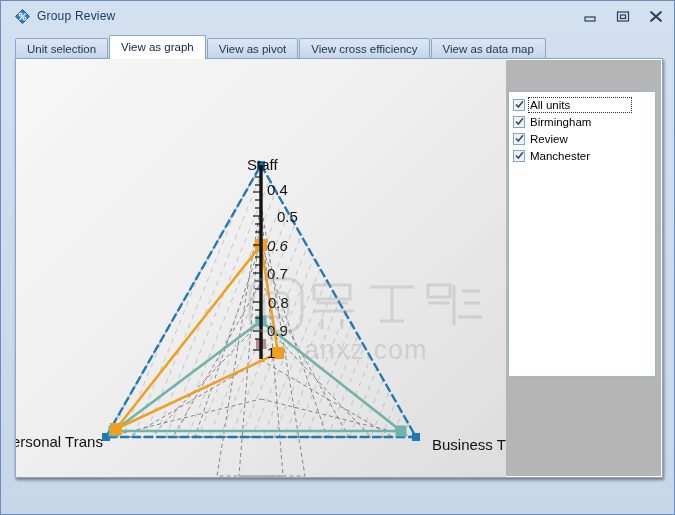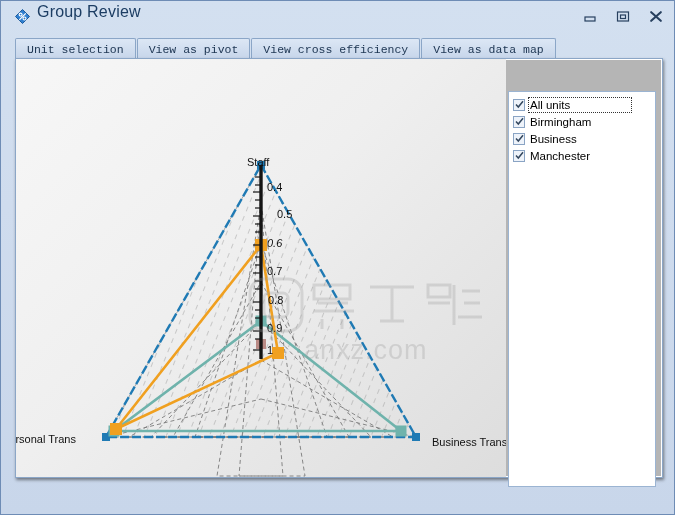--- a/index.html
+++ b/index.html
@@ -5,64 +5,64 @@
   html,body{margin:0;padding:0;background:#fff;}
   body{width:675px;height:515px;font-family:"Liberation Sans",sans-serif;overflow:hidden;}
 
   .window{position:absolute;left:0;top:0;width:675px;height:515px;
     background:linear-gradient(180deg,#d3e0f0 0%,#cfdcee 40%,#c8d6ea 100%);
     border:1px solid #6e8cb5;box-sizing:border-box;}
 
   
   .titlebar{position:absolute;left:0;top:0;right:0;height:30px;}
   .title-icon{position:absolute;left:14px;top:8px;width:15px;height:15px;}
-  .title-text{position:absolute;left:36px;top:2px;font-size:16px;color:#1c3d63;
+  .title-text{position:absolute;left:36px;top:8px;font-size:12px;color:#1c3d63;
     letter-spacing:.2px;}
   .winbtns{position:absolute;right:8px;top:8px;display:flex;gap:12px;align-items:center;}
   .winbtn{width:21px;height:15px;display:flex;align-items:center;justify-content:center;
     color:#27405f;font-size:11px;line-height:1;}
   .winbtn svg{display:block;}
 
   
-  .tabstrip{position:absolute;left:14px;top:34px;right:9px;height:24px;font-family:Liberation Mono, monospace;}
+  .tabstrip{position:absolute;left:14px;top:34px;right:9px;height:24px;}
   .tabs{position:absolute;left:0;top:0;display:flex;align-items:flex-end;height:24px;}
   .tab{height:21px;line-height:21px;padding:0 11px;font-size:11.5px;color:#1b3350;
     background:linear-gradient(180deg,#dce7f5 0%,#c6d5ea 100%);
     border:1px solid #8ba6c7;border-bottom:none;border-radius:2px 2px 0 0;
     margin-right:1px;box-sizing:border-box;white-space:nowrap;}
   .tab.active{height:24px;line-height:23px;background:#ffffff;border-color:#8ba6c7;
     color:#13253c;position:relative;z-index:3;}
 
   
   .client{position:absolute;left:14px;top:57px;width:648px;height:420px;
     background:#ffffff;border:1px solid #8ba6c7;box-sizing:border-box;
     box-shadow:1px 2px 3px rgba(0,0,0,.45);}
   .grayfill{position:absolute;left:1px;top:1px;right:1px;bottom:1px;background:#b5b5b5;}
 
   .chartpanel{position:absolute;left:0px;top:0px;width:490px;height:418px;
     background:linear-gradient(135deg,#f7f7f7 0%,#efefef 45%,#dddddd 100%);
     overflow:hidden;}
 
-  .listpanel{position:absolute;left:492px;top:32px;width:148px;height:396px;
+  .listpanel{position:absolute;left:492px;top:32px;width:148px;height:286px;
     background:#ffffff;border:1px solid #9bb4d2;box-sizing:border-box;padding:4px 3px;}
   .listitem{display:flex;align-items:center;height:17px;padding:0 1px;}
   .listitem .cb{width:12px;height:12px;flex:0 0 12px;margin-right:5px;
     background:#eef3fa;border:1px solid #8aa4c4;box-sizing:border-box;
     display:flex;align-items:center;justify-content:center;}
   .listitem .cb svg{display:block;}
   .listitem .lbl{font-size:11.5px;color:#000;white-space:nowrap;}
   .listitem.focused .lbl{outline:1px dotted #333;outline-offset:1px;padding-right:60px;}
 
   
   .wm{position:absolute;left:232px;top:218px;width:240px;height:90px;opacity:.30;
     pointer-events:none;}
   .wm-text{position:absolute;left:16px;top:58px;font-size:27px;color:#9a9a9a;
     font-family:"Liberation Sans",sans-serif;letter-spacing:1px;padding-left:40px;}
 
-  .axis-label{position:absolute;font-size:11px;color:#111;white-space:nowrap;}
+  .axis-label{position:absolute;font-size:15px;color:#111;white-space:nowrap;}
 
   svg{overflow:visible;}
 </style>
 </head>
 <body>
 
 <div class="window">
 
   <div class="titlebar">
     <div class="title-icon">
@@ -92,20 +92,21 @@
           <path d="M3.2,2.2 L12.8,10.8 M12.8,2.2 L3.2,10.8" stroke="#27405f" stroke-width="2.1" stroke-linecap="round"></path>
           <path d="M3.2,2.2 L12.8,10.8 M12.8,2.2 L3.2,10.8" stroke="#27405f" stroke-width="1" stroke-linecap="round"></path>
         </svg>
       </div>
     </div>
   </div>
 
   <div class="tabstrip">
     <div class="tabs">
       <div class="tab">Unit selection</div>
+      <div class="tab active">View as graph</div>
       <div class="tab">View as pivot</div>
       <div class="tab">View cross efficiency</div>
       <div class="tab">View as data map</div>
     </div>
   </div>
 
   <div class="client">
     <div class="grayfill"></div>
 
     <div class="chartpanel">
@@ -234,21 +235,21 @@
         </span>
         <span class="lbl">Birmingham</span>
       </div>
 
       <div class="listitem">
         <span class="cb">
           <svg width="9" height="9" viewBox="0 0 9 9">
               <path d="M1,4.6 L3.3,7 L8,1.3" fill="none" stroke="#33475e" stroke-width="1.5"></path>
             </svg>
         </span>
-        <span class="lbl">Business</span>
+        <span class="lbl">Review</span>
       </div>
 
       <div class="listitem">
         <span class="cb">
           <svg width="9" height="9" viewBox="0 0 9 9">
               <path d="M1,4.6 L3.3,7 L8,1.3" fill="none" stroke="#33475e" stroke-width="1.5"></path>
             </svg>
         </span>
         <span class="lbl">Manchester</span>
       </div>

